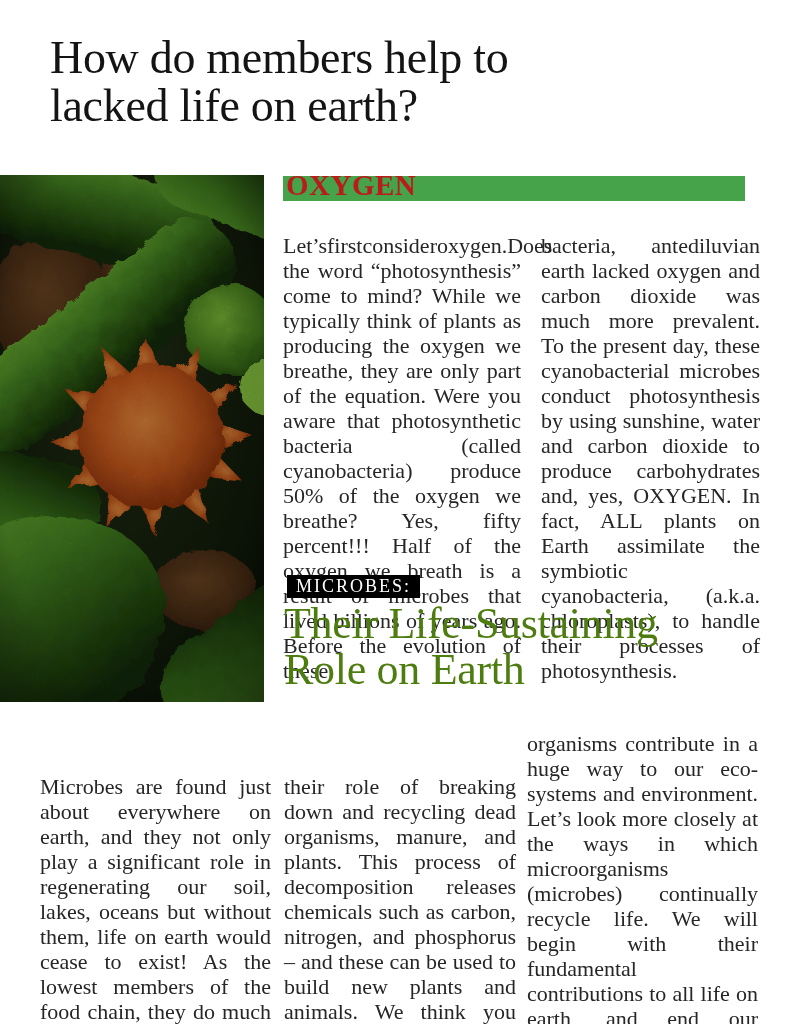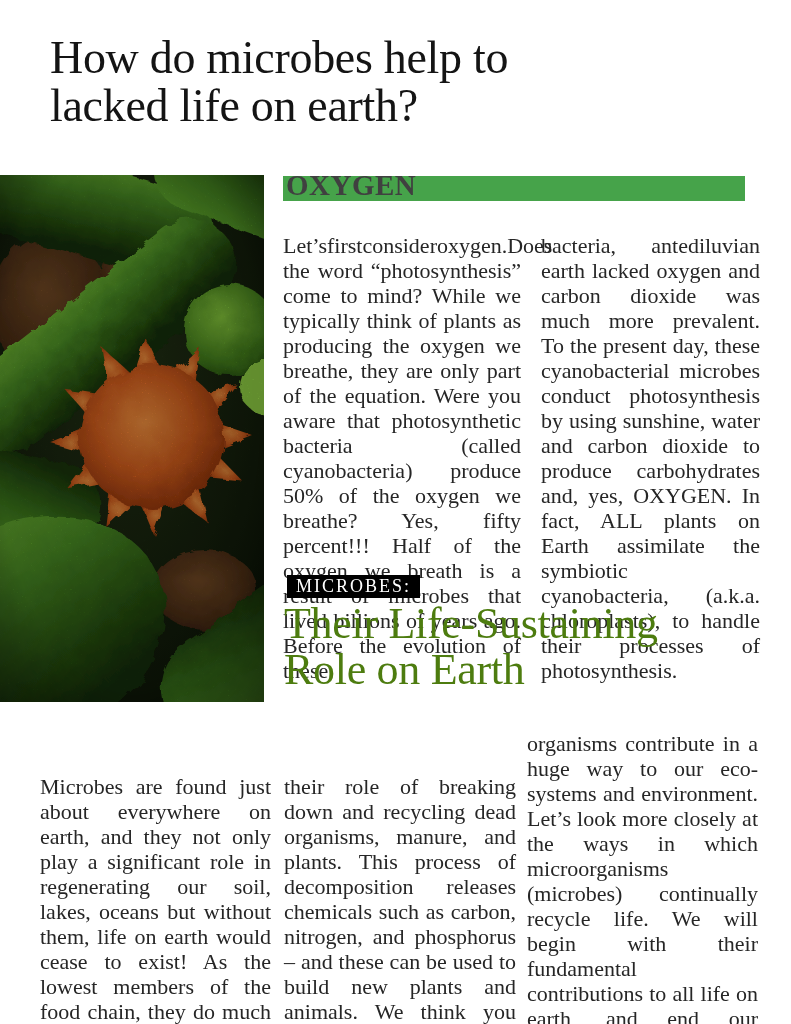--- a/index.html
+++ b/index.html
@@ -17,21 +17,21 @@
   .hero{
     position:absolute; left:0; top:175px; width:264px; height:527px;
     background:#131c0b;
   }
   .oxygen-banner{
     position:absolute; left:283px; top:176px; width:462px; height:25px;
     background:var(--banner-green);
   }
   .oxygen-banner-label{
     position:absolute; left:286px; top:171px; height:29px;
-    font-size:29px; line-height:29px; font-weight:bold; color:#404040;
+    font-size:29px; line-height:29px; font-weight:bold; color:#b91c1c;
     letter-spacing:0.5px;
   }
   .body-col{
     position:absolute; text-align:justify; text-justify:inter-word;
     font-size:22px; line-height:25px; color:#262626;margin-top:30px;
   }
   .ox-col1{ left:283px; top:203px; width:238px; }
   .ox-col2{ left:541px; top:203px; width:219px; }
   .kicker{
     position:absolute; left:287px; top:575px;
@@ -47,21 +47,21 @@
   .bcol1{ left:40px;  top:744px; width:231px; }
   .bcol2{ left:284px; top:744px; width:232px; }
   .bcol3{ left:527px; top:701px; width:231px; }
 </style>
 </head>
 <body>
 
 <div class="page">
 
   <h1 class="main-title" style="margin:0;font-weight:normal;">
-    <span>How do microbes help to</span>
+    <span>How do members help to</span>
     <span>lacked life on earth?</span>
   </h1>
 
   <div class="hero">
     <svg width="264" height="527" viewBox="0 0 264 527" xmlns="http://www.w3.org/2000/svg">
       <defs>
         <radialGradient id="bgv" cx="45%" cy="35%" r="80%">
           <stop offset="0%" stop-color="#253417"></stop>
           <stop offset="60%" stop-color="#16220d"></stop>
           <stop offset="100%" stop-color="#0a1205"></stop>

